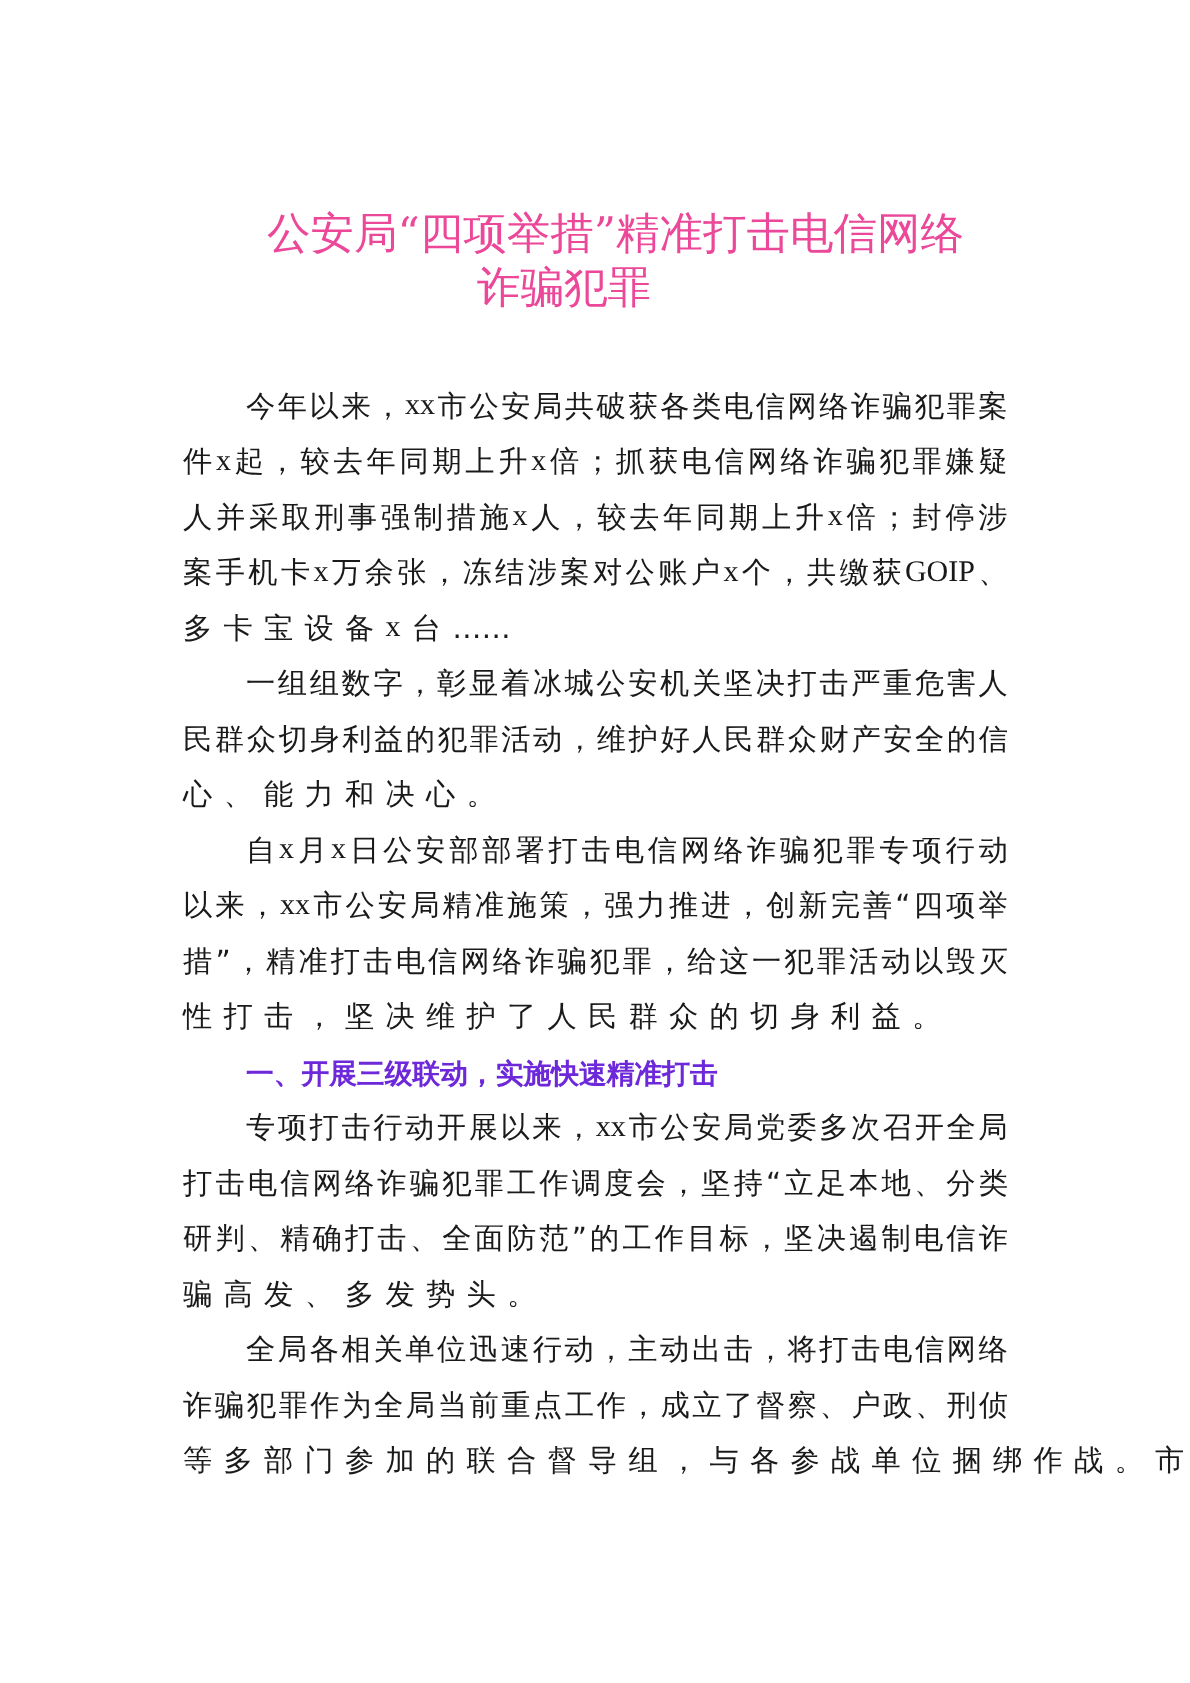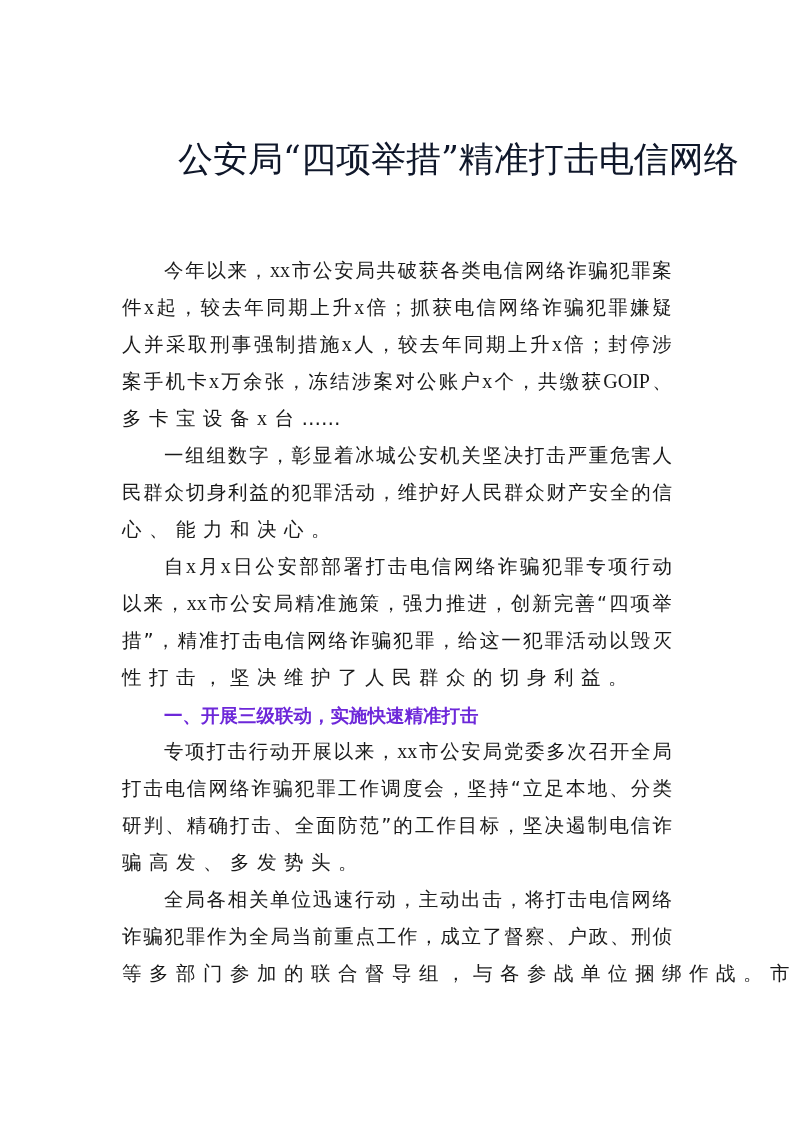--- a/index.html
+++ b/index.html
@@ -1,22 +1,22 @@
 <!DOCTYPE html>
 <html><head>
 <meta charset="utf-8">
 <style>
   html, body { margin: 0; padding: 0; background: #ffffff; }
   body { width: 793px; height: 1122px; position: relative; overflow: hidden; }
   .page { position: absolute; left: 0; top: 0; width: 793px; height: 1122px; background: #fff; }
   .title-line {
     position: absolute;
     font-family: "DejaVu Serif", "Liberation Serif", serif;
-    font-size: 35px;
-    color: #0f172a;
+    font-size: 29px;
+    color: #ec4899;
     white-space: nowrap;
     letter-spacing: 0px;
   }
   .line {
     position: absolute;
     left: 122px;
     width: 550px;
     height: 30px;
     font-family: "DejaVu Sans", "Liberation Serif", serif;
     font-size: 19.5px;
@@ -38,20 +38,21 @@
     font-size: 18.5px;
     color: #6d28d9;
     white-space: nowrap;
   }
 </style>
 </head>
 <body>
 
 <div class="page" id="page">
   <div class="title-line" style="left:178px; top:136px;">公安局“四项举措”精准打击电信网络</div>
+  <div class="title-line" style="left:318px; top:172px;">诈骗犯罪</div>
   <div id="body-flow">
       <div class="line indent" style="top: 255px;">
         <span>今</span>
         <span>年</span>
         <span>以</span>
         <span>来</span>
         <span>，</span>
         <span style="font-family: &quot;Liberation Serif&quot;, serif; font-size: 20px;">xx</span>
         <span>市</span>
         <span>公</span>

